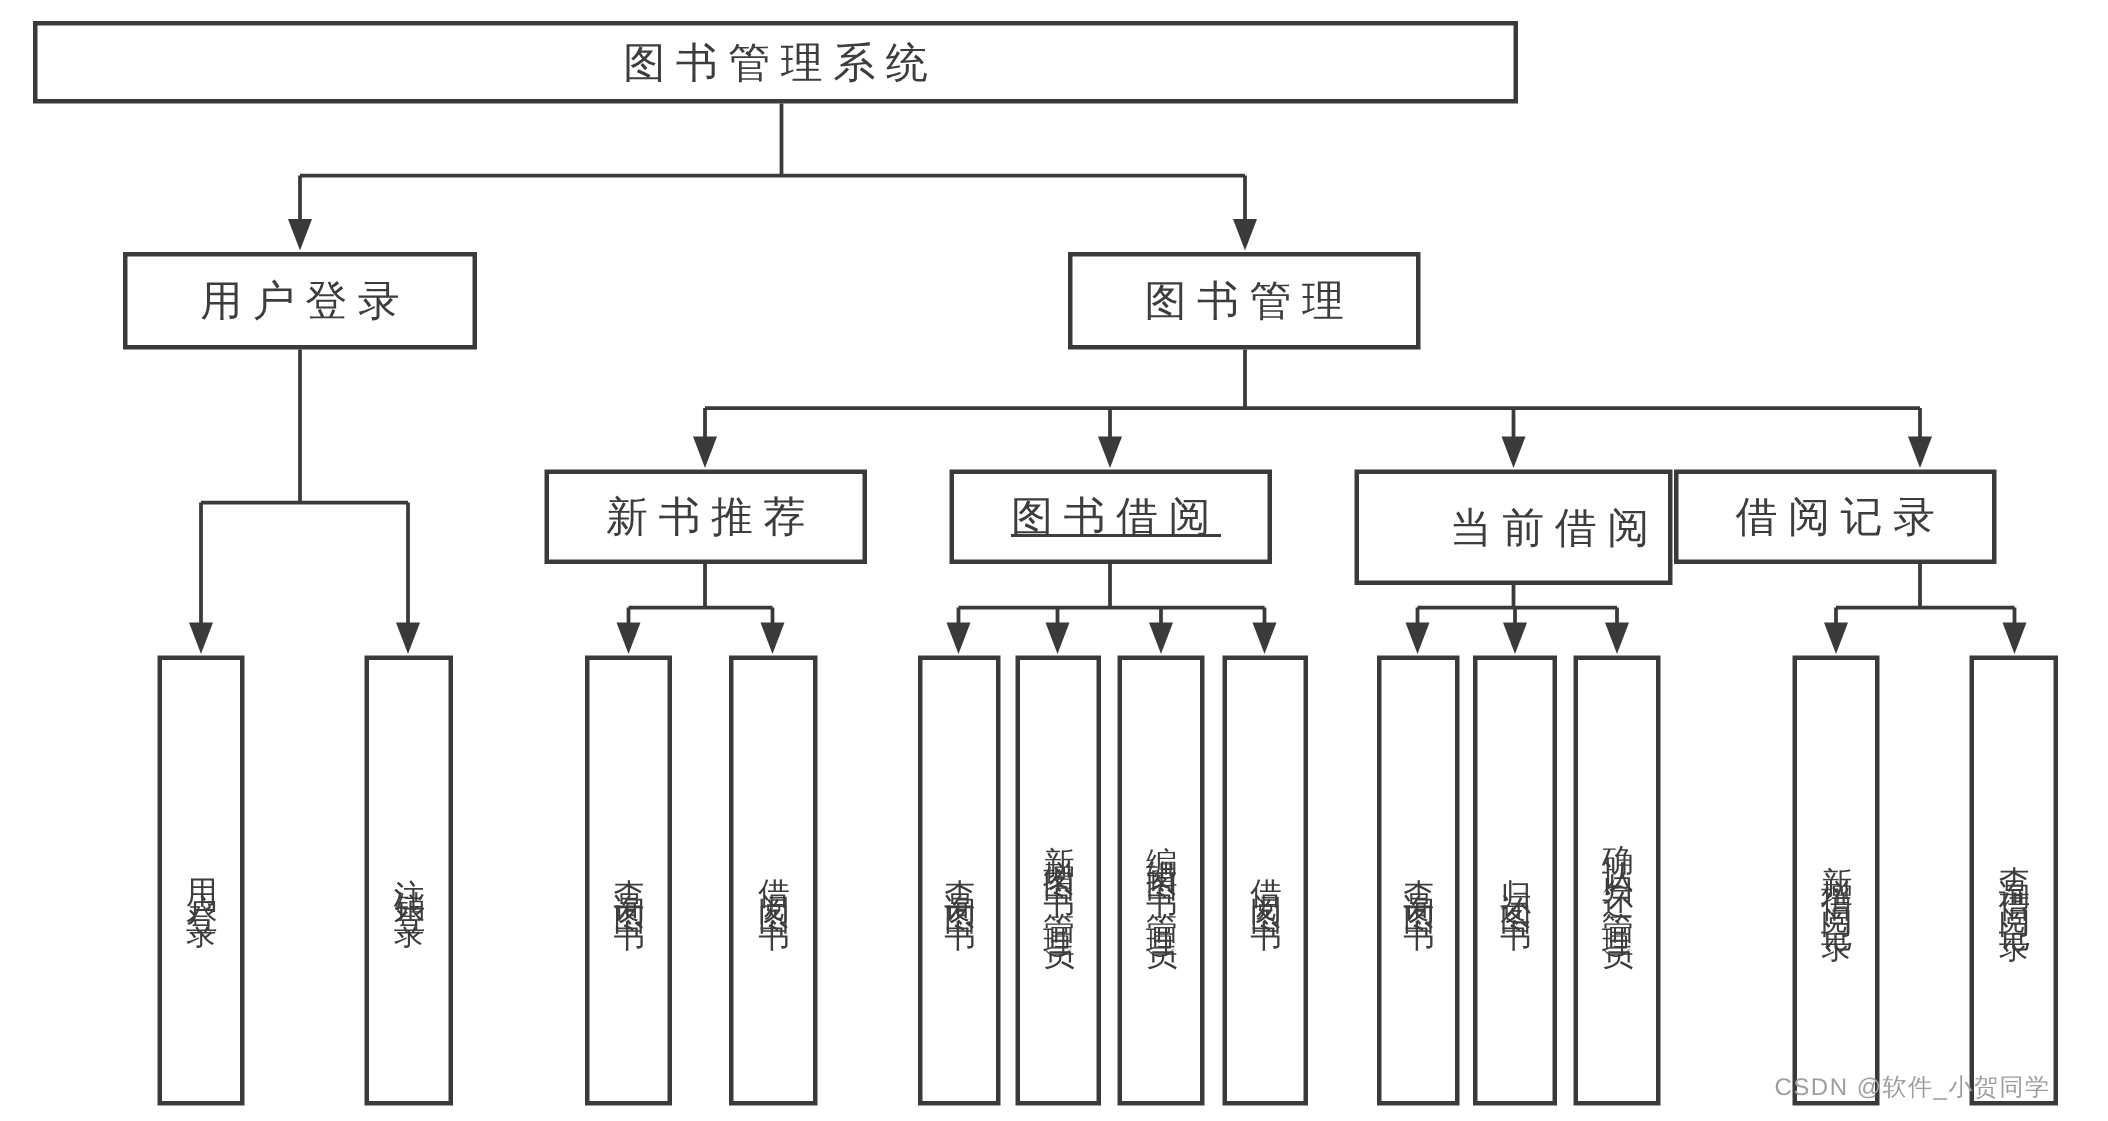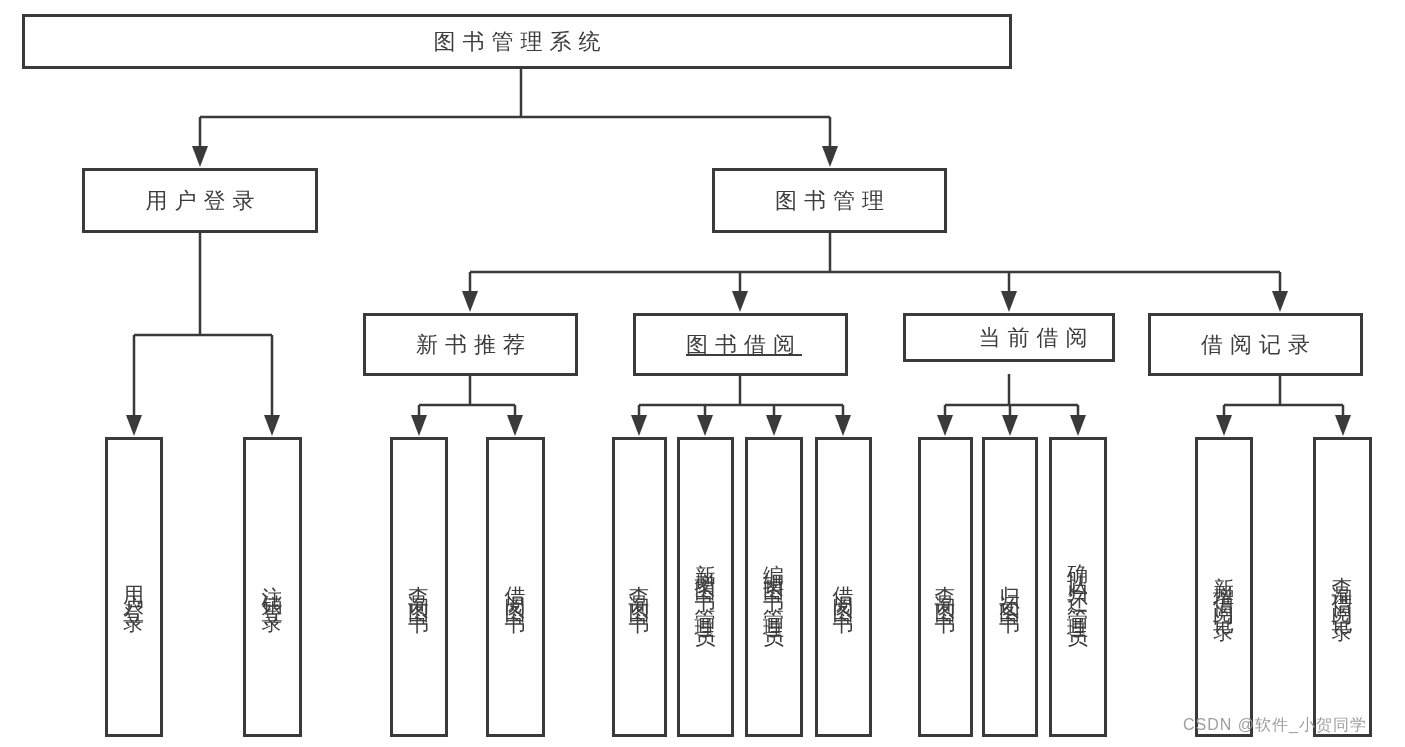--- a/index.html
+++ b/index.html
@@ -8,21 +8,21 @@
     width:1405px; height:747px;
     background:#ffffff;
     font-family:"Liberation Sans","DejaVu Sans",sans-serif;
     overflow:hidden;
   }
   .connectors { position:absolute; left:0; top:0; z-index:0; }
   .hbox {
     position:absolute; box-sizing:border-box; z-index:1;
     border:3px solid #3a3a3a; background:#ffffff;
     display:flex; align-items:center; justify-content:center;
-    font-size:22px; color:#3d3d3d; letter-spacing:7px; text-indent:7px;
+    font-size:28px; color:#3d3d3d; letter-spacing:7px; text-indent:7px;
     white-space:nowrap;
   }
   .vbox {
     position:absolute; box-sizing:border-box; z-index:1;
     border:3px solid #3a3a3a; background:#ffffff;
     display:flex; align-items:center; justify-content:center;
   }
   .vbox .vtext {
     writing-mode:vertical-rl; text-orientation:mixed;
     font-size:21px; color:#3d3d3d; letter-spacing:9px;
@@ -90,24 +90,24 @@
   <div class="hbox" style="left:712px; top:168px; width:235px; height:65px;">
     <span>图书管理</span>
   </div>
 
   <div class="hbox" style="left:363px; top:313px; width:215px; height:63px;">
     <span>新书推荐</span>
   </div>
   <div class="hbox" style="left:633px; top:313px; width:215px; height:63px;text-decoration:underline;">
     <span>图书借阅</span>
   </div>
-  <div class="hbox" style="left:903px; top:313px; width:212px; height:49px;padding-left:48px;">
+  <div class="hbox" style="left:903px; top:313px; width:212px; height:77px;padding-left:48px;">
     <span>当前借阅</span>
   </div>
-  <div class="hbox" style="left:1148px; top:313px; width:215px; height:63px;text-align:center;">
+  <div class="hbox" style="left:1116px; top:313px; width:215px; height:63px;text-align:center;">
     <span>借阅记录</span>
   </div>
 
   <div class="vbox" style="left:105px; top:437px; width:58px; height:300px;">
     <span class="vtext">用户登录</span>
   </div>
   <div class="vbox" style="left:243px; top:437px; width:59px; height:300px;">
     <span class="vtext">注销登录</span>
   </div>
 

